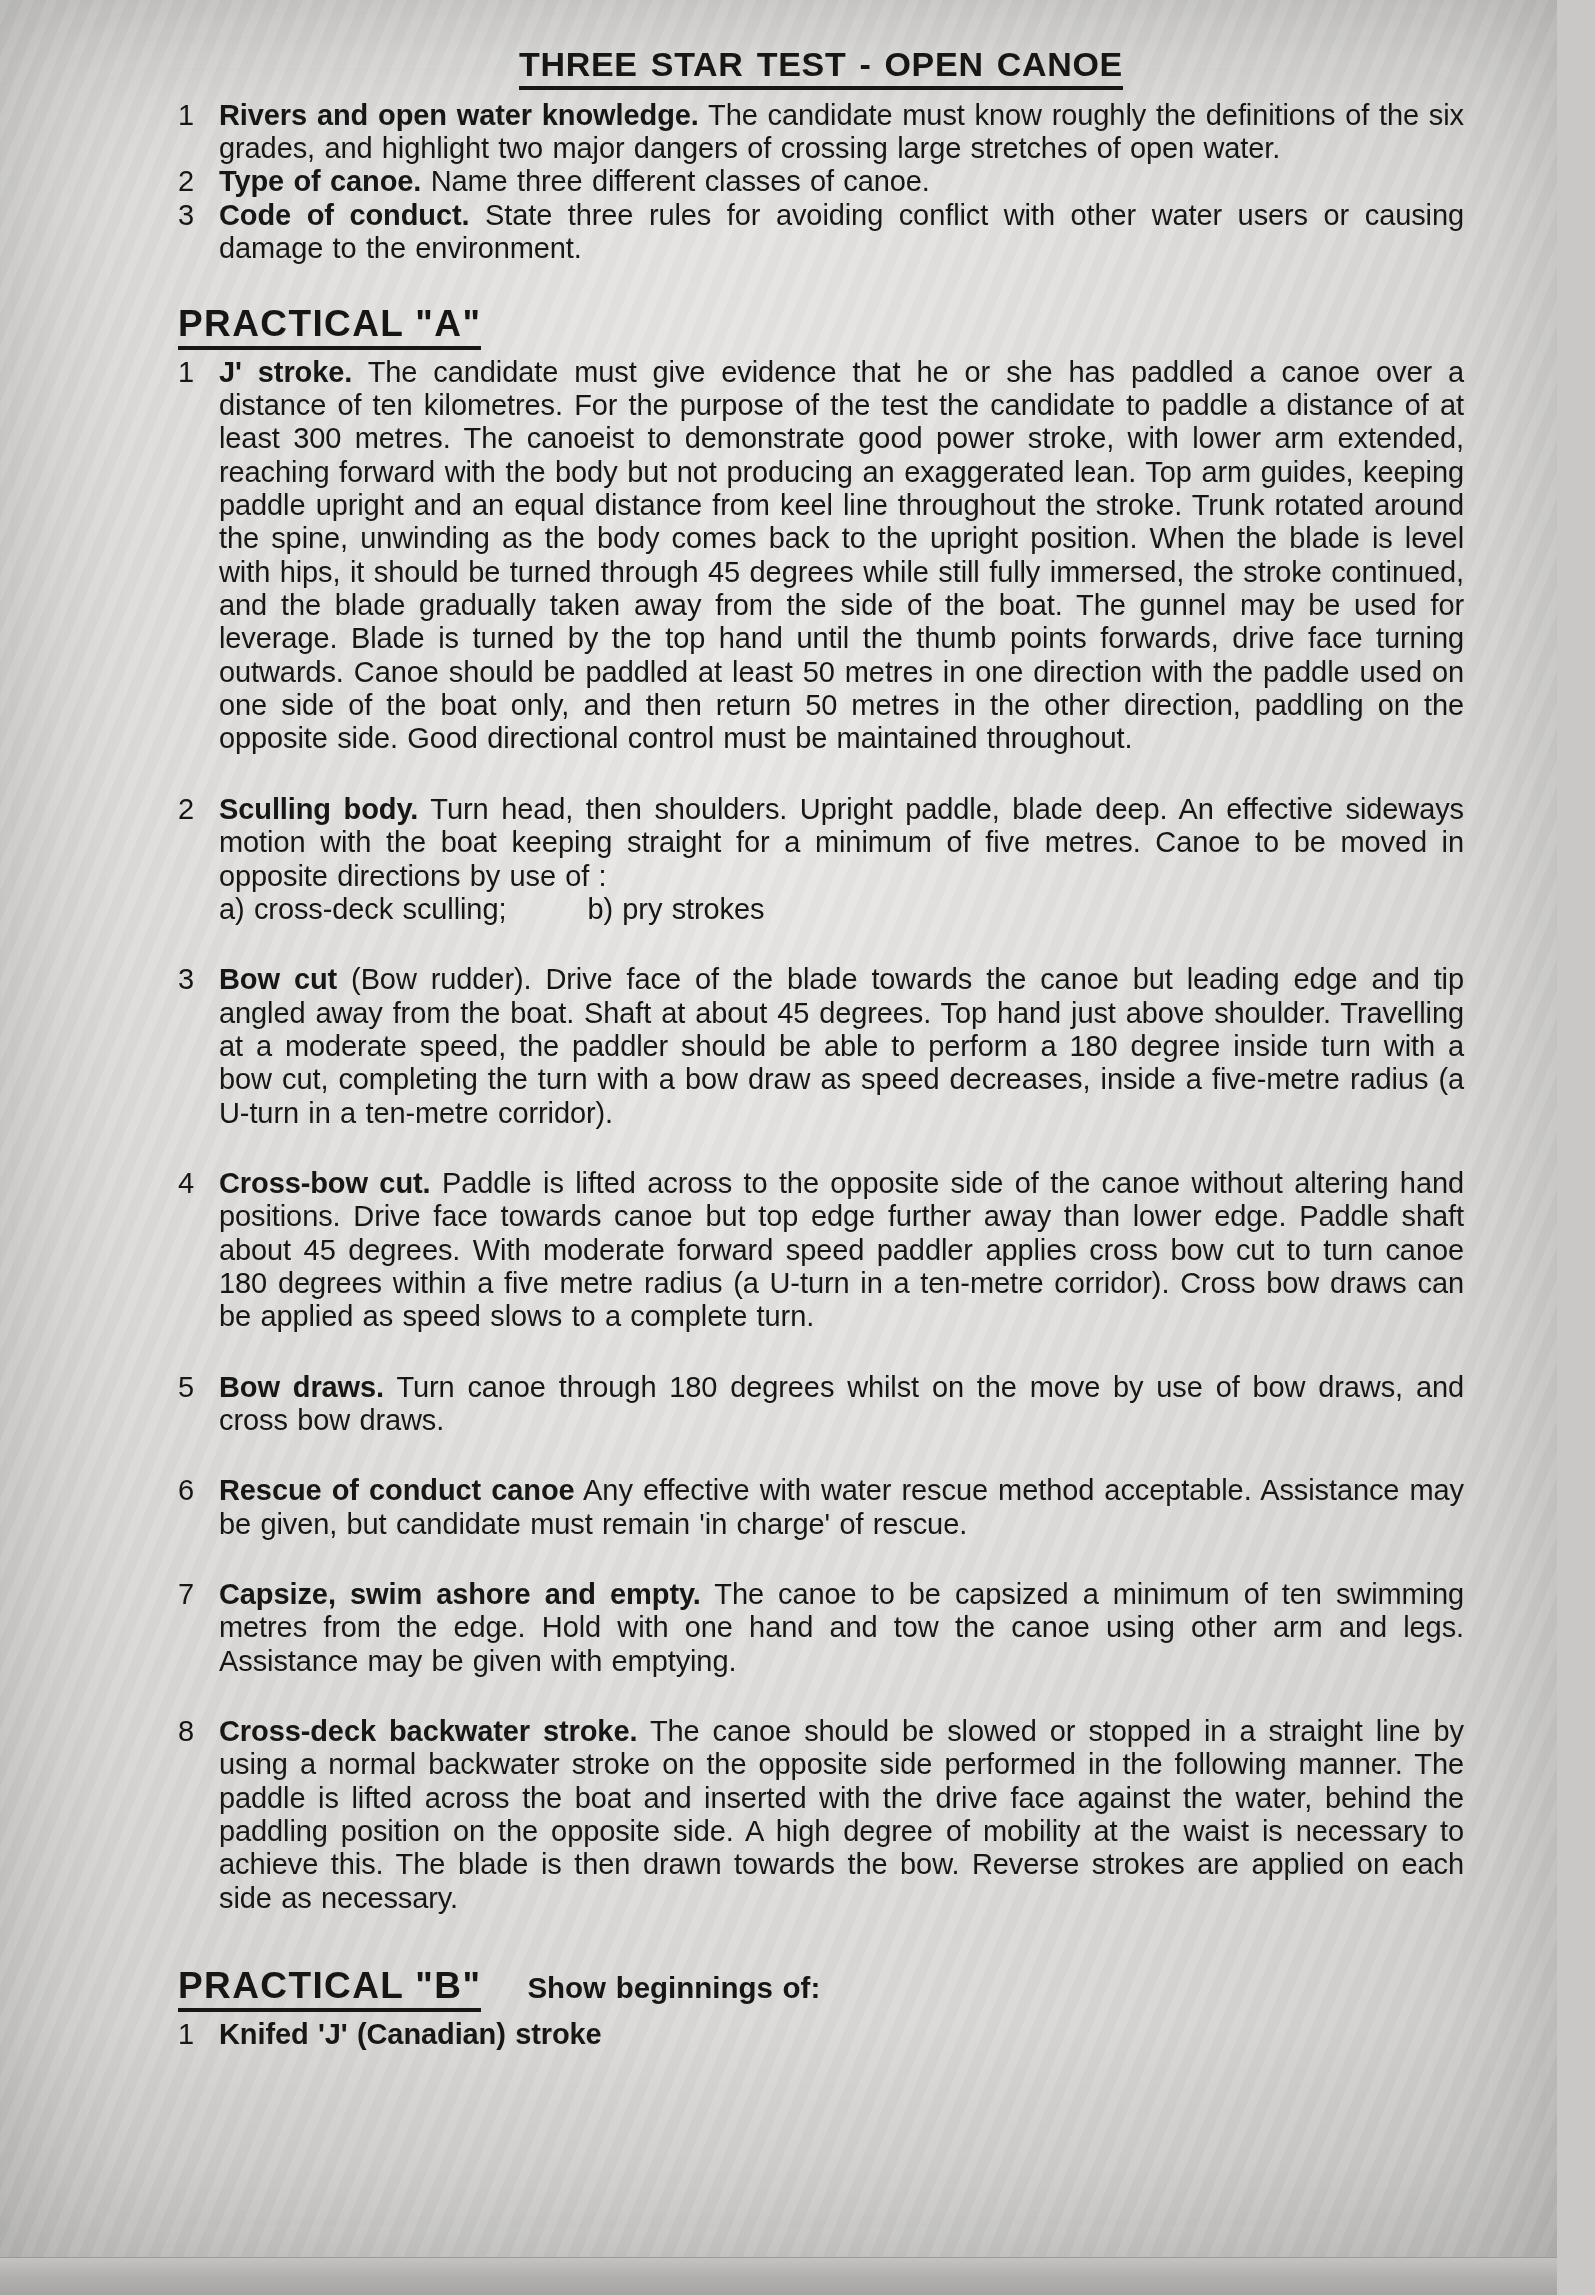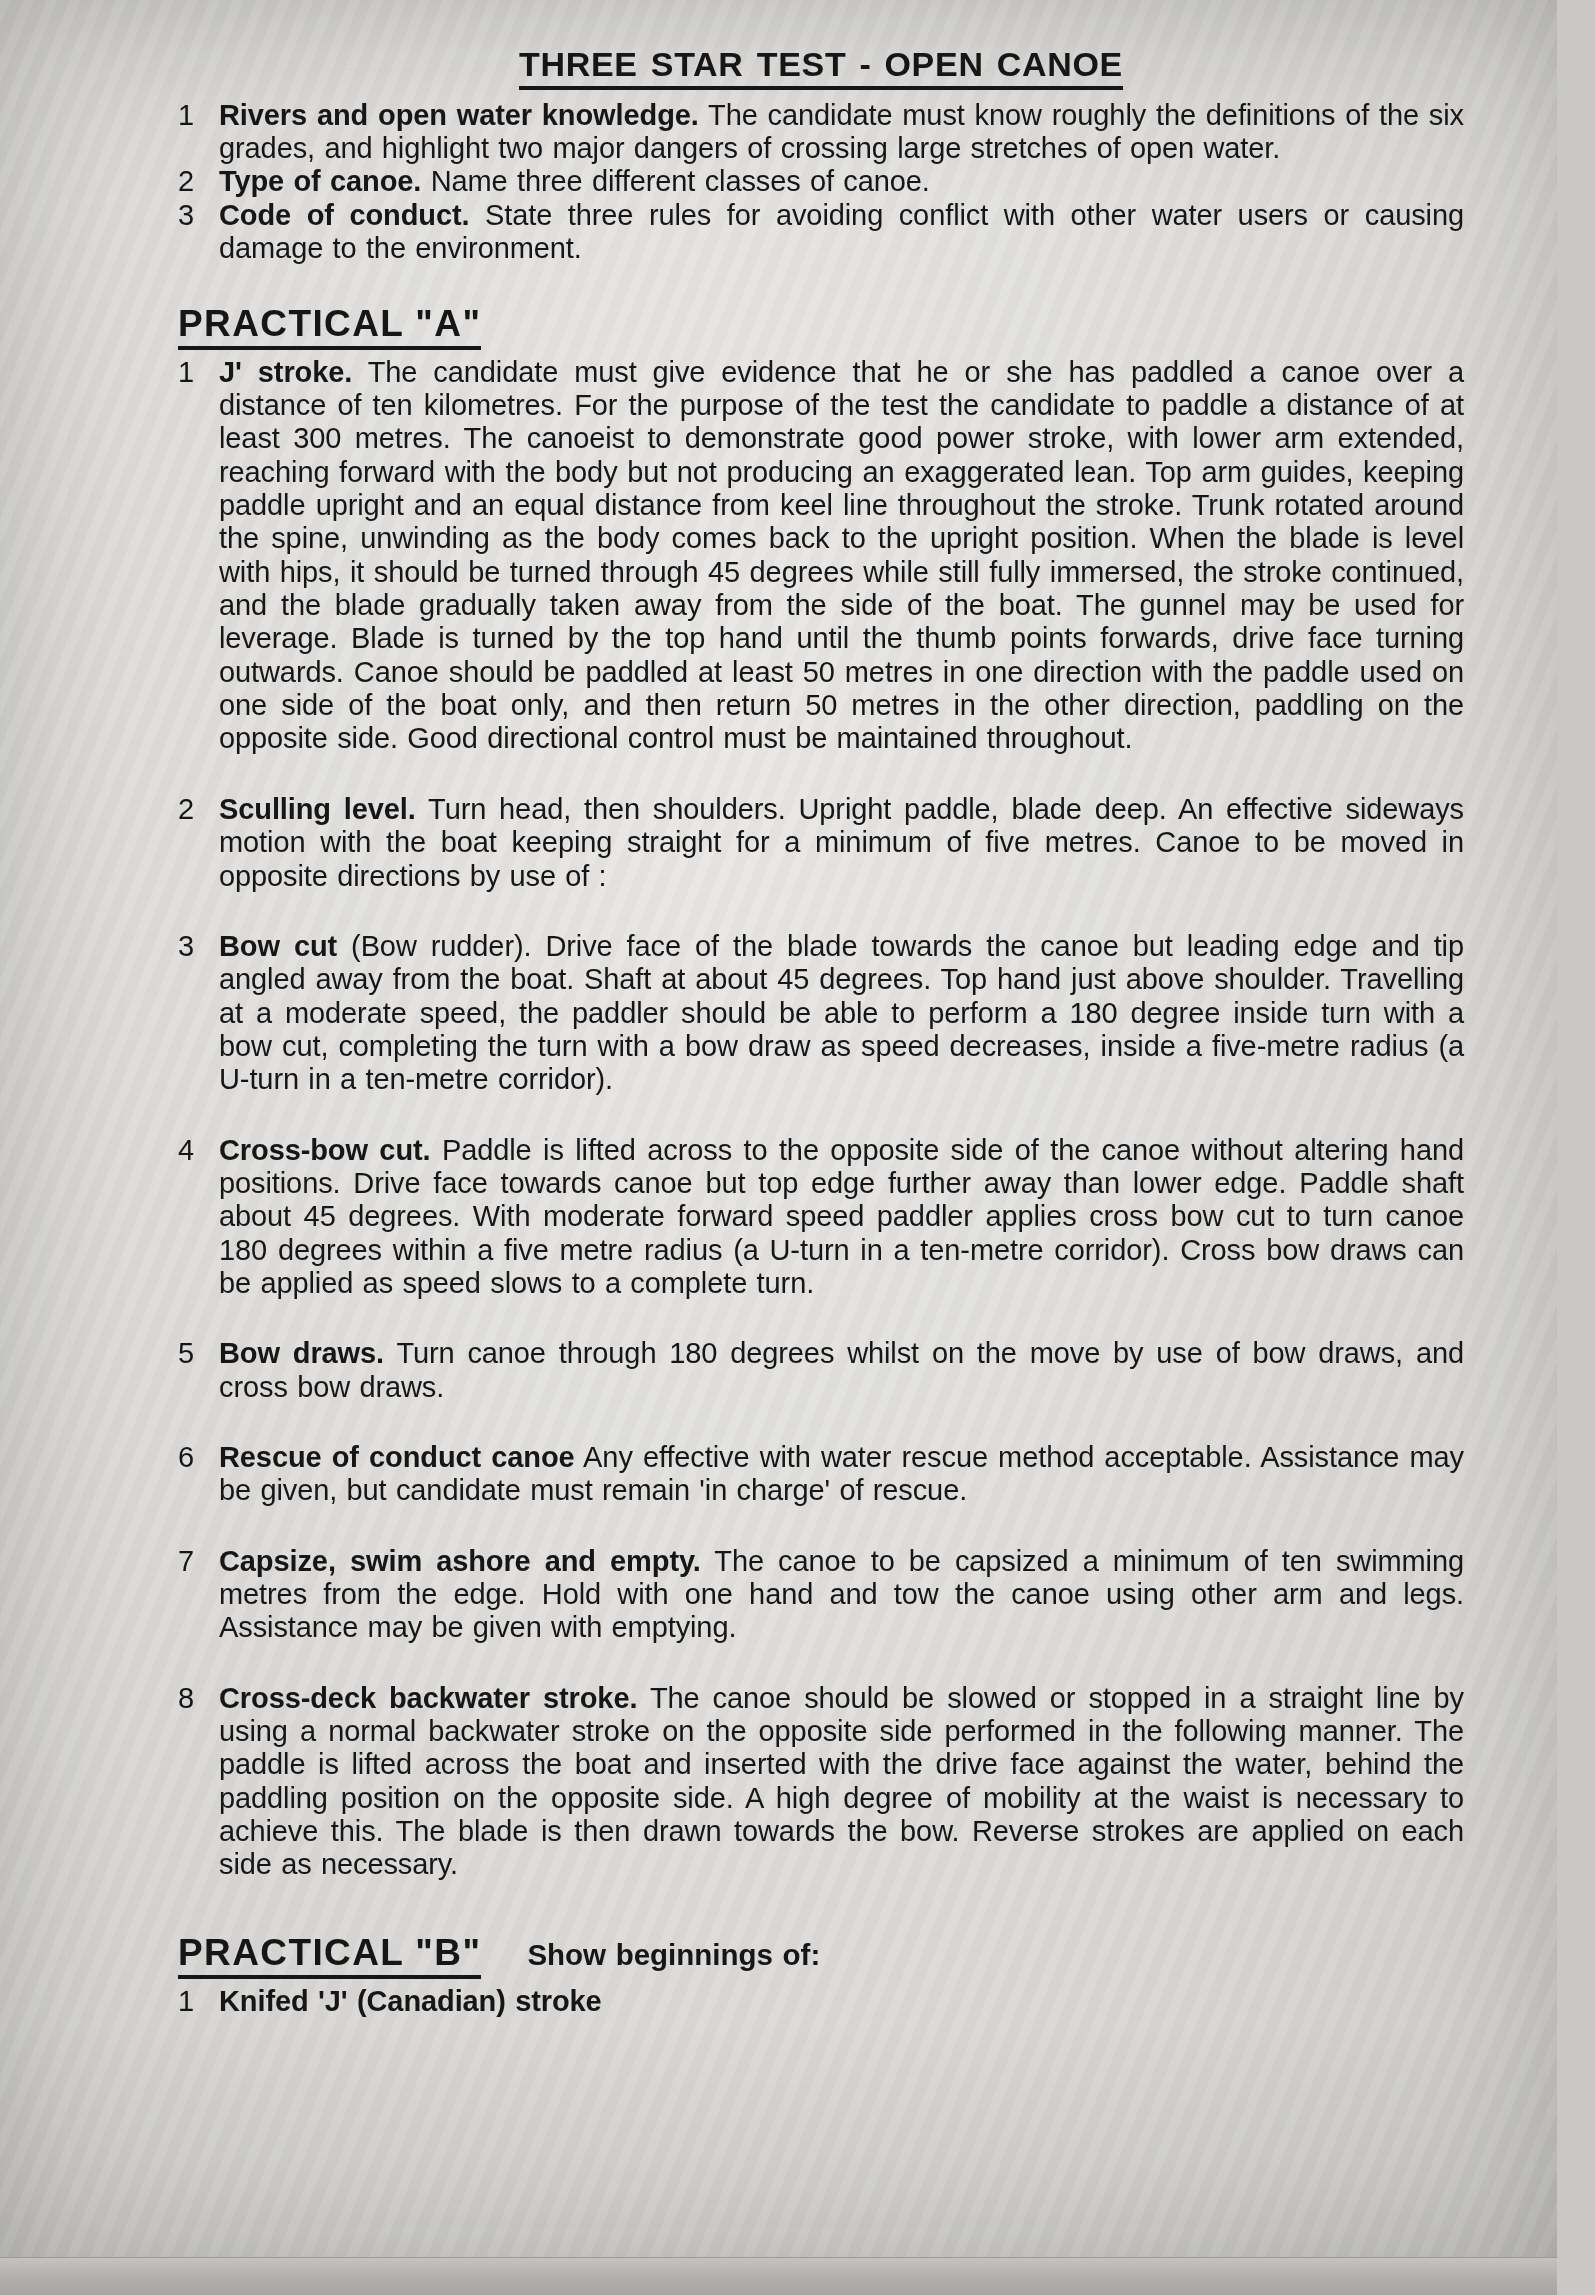--- a/index.html
+++ b/index.html
@@ -112,21 +112,24 @@
     <span class="num">1</span>
     <div class="txt">
       <b class="lead">J' stroke.</b><span class="body"> The candidate must give evidence that he or she has paddled a canoe over a distance of ten kilometres.  For the purpose of the test the candidate to paddle a distance of at least 300 metres.  The canoeist to demonstrate good power stroke, with lower arm extended, reaching forward with the body but not producing an exaggerated lean.  Top arm guides, keeping paddle upright and an equal distance from keel line throughout the stroke.  Trunk rotated around the spine, unwinding as the body comes back to the upright position.  When the blade is level with hips, it should be turned through 45 degrees while still fully immersed, the stroke continued, and the blade gradually taken away from the side of the boat.  The gunnel may be used for leverage.  Blade is turned by the top hand until the thumb points forwards, drive face turning outwards.  Canoe should be paddled at least 50 metres in one direction with the paddle used on one side of the boat only, and then return 50 metres in the other direction, paddling on the opposite side.  Good directional control must be maintained throughout.</span>
       
     </div>
   </div>
 
   <div class="item">
     <span class="num">2</span>
     <div class="txt">
-      <b class="lead">Sculling level.</b><span class="body"> Turn head, then shoulders.  Upright paddle, blade deep.  An effective sideways motion with the boat keeping straight for a minimum of five metres.  Canoe to be moved in opposite directions by use of :</span>
+      <b class="lead">Sculling body.</b><span class="body"> Turn head, then shoulders.  Upright paddle, blade deep.  An effective sideways motion with the boat keeping straight for a minimum of five metres.  Canoe to be moved in opposite directions by use of :</span>
+      <div class="note">
+        <span class="note-a">a) cross-deck sculling;</span><span class="note-b">b)  pry strokes</span>
+      </div>
     </div>
   </div>
 
   <div class="item">
     <span class="num">3</span>
     <div class="txt">
       <b class="lead">Bow cut</b><span class="body"> (Bow rudder).  Drive face of the blade towards the canoe but leading edge and tip angled away from the boat.  Shaft at about 45 degrees.  Top hand just above shoulder.  Travelling at a moderate speed, the paddler should be able to perform a 180 degree inside turn with a bow cut, completing the turn with a bow draw as speed decreases, inside a five-metre radius (a U-turn in a ten-metre corridor).</span>
       
     </div>
   </div>

